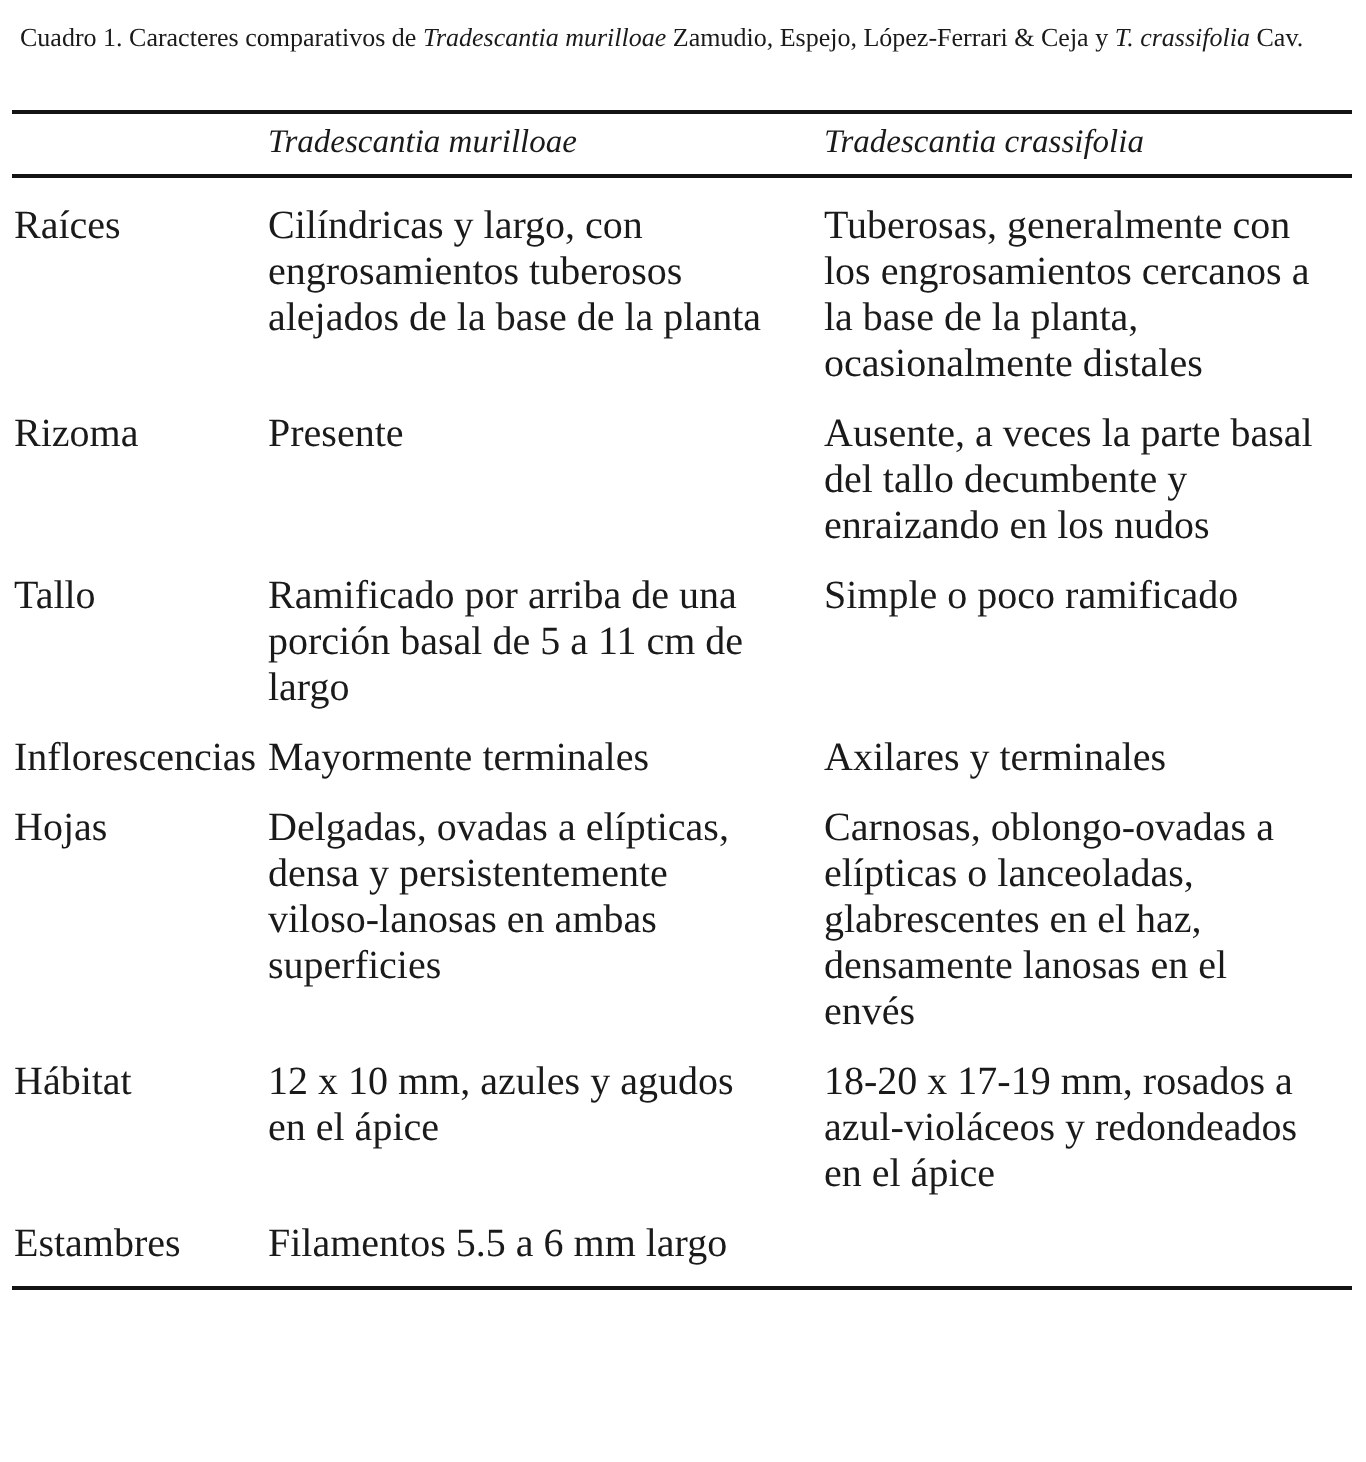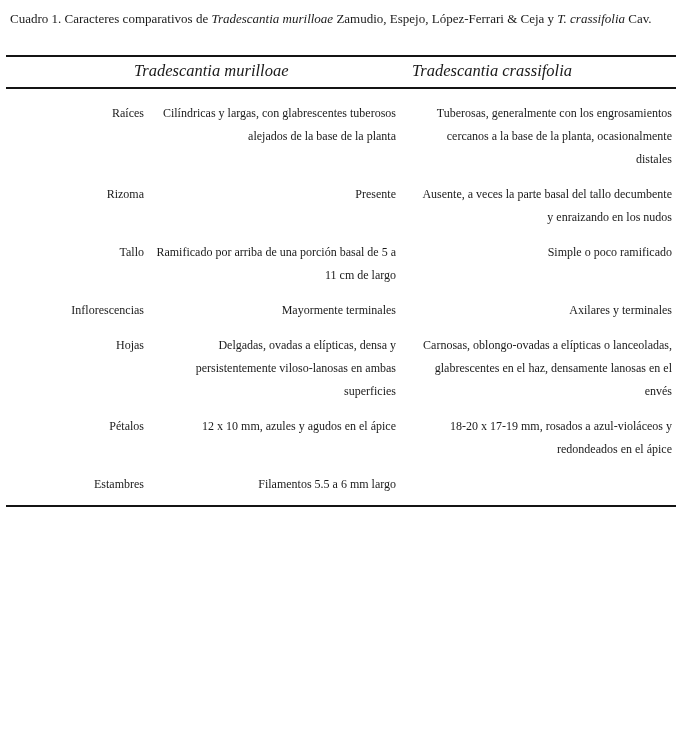--- a/index.html
+++ b/index.html
@@ -42,24 +42,23 @@
     margin-right: 7px;
   }
   .hdr-row {
     display: flex;
     align-items: center;
     padding: 4px 0 6px 7px;
     font-size: 16.5px;
     font-style: italic;
   }
   .tbl-body {
-    padding: 13px 0 9px 17px;
-    font-size: 12px;
+    padding: 13px 0 9px 7px;
+    font-size: 20px;
     line-height: 23px;
-    text-align: right;
   }
   .row {
     display: flex;
     margin-bottom: 12px;
   }
   .row.compact {
     margin-bottom: 0;
   }
   .c1 { width: 127px; flex: none; }
   .c2 { width: 278px; flex: none; padding-right: 26px; box-sizing: border-box; }
@@ -83,21 +82,21 @@
       <div class="c2">Tradescantia murilloae</div>
       <div class="c3">Tradescantia crassifolia</div>
     </div>
 
     <div class="rule"></div>
 
     <div class="tbl-body">
 
       <div class="row">
         <div class="c1">Raíces</div>
-        <div class="c2">Cilíndricas y largas, con glabrescentes tuberosos alejados de la base de la planta</div>
+        <div class="c2">Cilíndricas y largo, con engrosamientos tuberosos alejados de la base de la planta</div>
         <div class="c3">Tuberosas, generalmente con los engrosamientos cercanos a la base de la planta, ocasionalmente distales</div>
       </div>
 
       <div class="row">
         <div class="c1">Rizoma</div>
         <div class="c2">Presente</div>
         <div class="c3">Ausente, a veces la parte basal del tallo decumbente y enraizando en los nudos</div>
       </div>
 
       <div class="row">
@@ -112,21 +111,21 @@
         <div class="c3">Axilares y terminales</div>
       </div>
 
       <div class="row">
         <div class="c1">Hojas</div>
         <div class="c2">Delgadas, ovadas a elípticas, densa y persistentemente viloso-lanosas en ambas superficies</div>
         <div class="c3">Carnosas, oblongo-ovadas a elípticas o lanceoladas, glabrescentes en el haz, densamente lanosas en el envés</div>
       </div>
 
       <div class="row">
-        <div class="c1">Pétalos</div>
+        <div class="c1">Hábitat</div>
         <div class="c2">12 x 10 mm, azules y agudos en el ápice</div>
         <div class="c3">18-20 x 17-19 mm, rosados a azul-violáceos y redondeados en el ápice</div>
       </div>
 
       <div class="row compact">
         <div class="c1">Estambres</div>
         <div class="c2">Filamentos 5.5 a 6 mm largo</div>
       </div>
 
 

